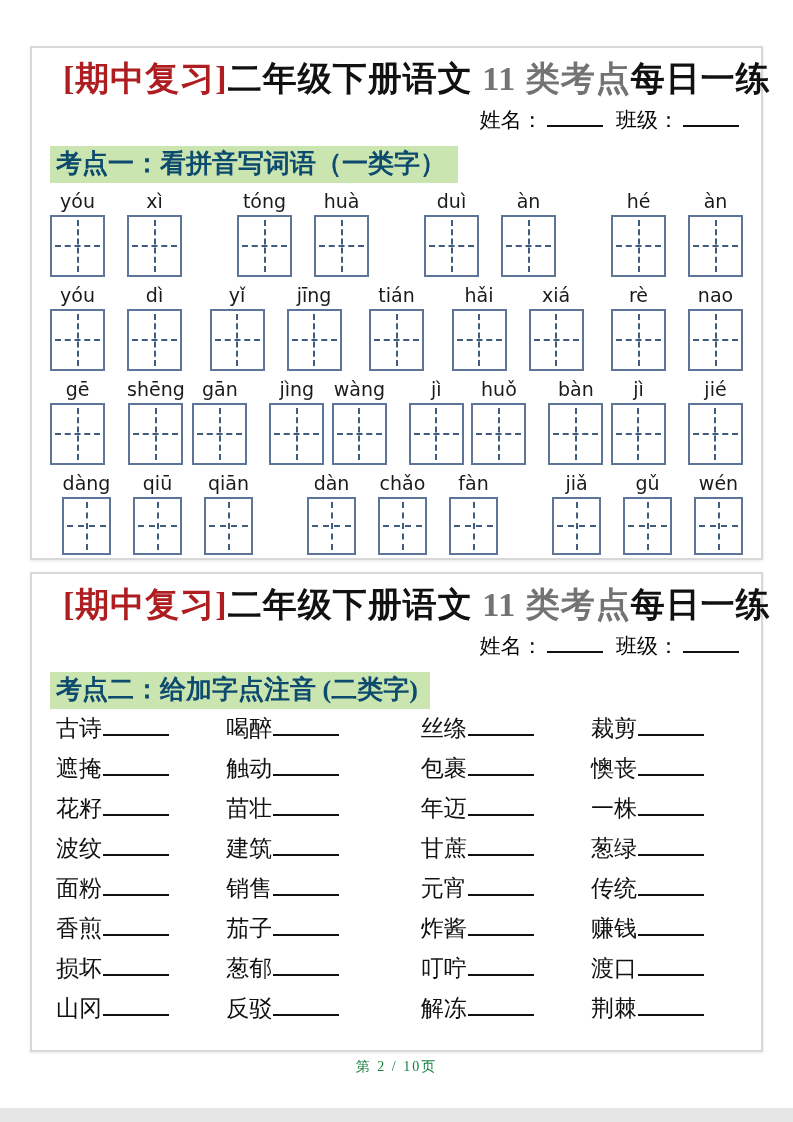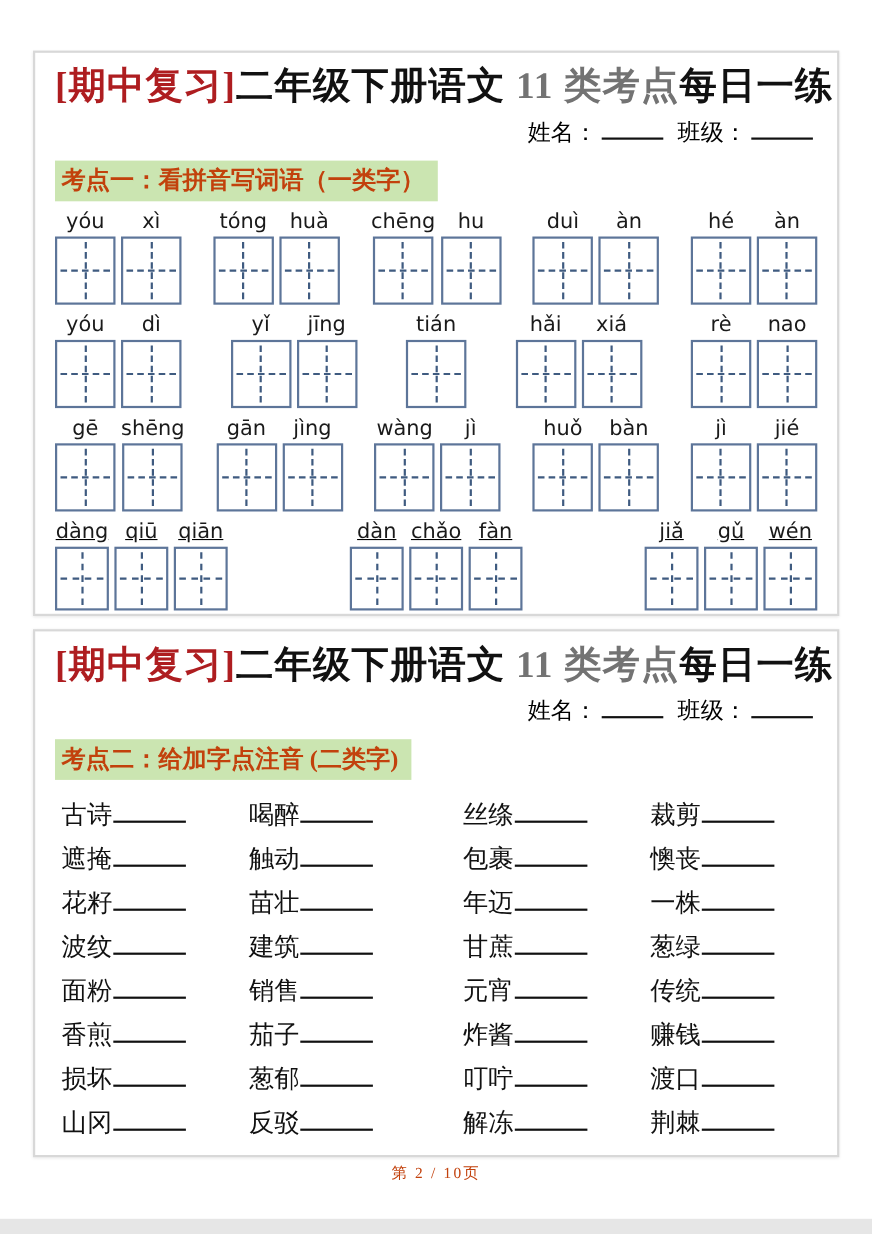--- a/index.html
+++ b/index.html
@@ -18,48 +18,48 @@
     box-sizing:border-box;
     padding:8px 18px 0 18px;
   }
   #sheet1 { top:46px;  height:514px; }
   #sheet2 { top:572px; height:480px; }
 
   .title {
     font-size:34px; font-weight:bold; letter-spacing:1px;
     white-space:nowrap; color:#111; line-height:46px;
   }
-  .title .red  { color:#ae1d20; }
+  .title .red  { color:#ae1d20;margin-left:13px; }
   .title .blue { color:#737373; }
 
   .name-line {
     text-align:right; font-size:21px; color:#000000;
     margin-top:4px; padding-right:4px; height:30px;
   }
   .uline {
     display:inline-block; width:56px; height:16px;
     border-bottom:2px solid #111; margin:0 8px 0 4px;
   }
   .uline.last { margin-right:0; }
 
   .banner {
     display:inline-block;
     background:#cbe5b1;
-    font-size:22px; font-weight:bold; color:#c2410c;
+    font-size:26px; font-weight:bold; color:#0c4a6e;
     padding:4px 12px 5px 6px;
     margin-top:10px;
     line-height:28px;
   }
 
   
   .pinyin-area { margin-top:4px; }
   .pin-row { display:flex; margin-top:6px; }
   .pin-row.five  { justify-content:space-between; }
-  .pin-row.three { justify-content:space-between; gap:54px;text-decoration:underline; }
-  .pin-group { display:flex; gap:5px; }
+  .pin-row.three { justify-content:flex-end; gap:54px; }
+  .pin-group { display:flex; gap:22px; }
   .unit { display:flex; flex-direction:column; align-items:center; }
   .syl {
     font-family:"DejaVu Sans", sans-serif;
     font-size:19px; color:#1a1a1a;
     height:26px; line-height:24px; white-space:nowrap;
   }
   .cell {
     width:55px; height:62px; box-sizing:border-box;
     border:2px solid #5d7599; background:#fff; position:relative;
   }
@@ -70,34 +70,34 @@
   }
   .cell::after {
     content:""; position:absolute; left:3px; right:3px; top:50%;
     margin-top:-1px; border-top:2px dashed #3f5b80;
   }
 
   
   .word-grid {
     display:grid;
     grid-template-columns:1.05fr 1.2fr 1.05fr 0.9fr;
-    margin-top:12px; padding:0 6px;font-family:Liberation Serif, serif;
+    margin-top:0; padding:0 6px;font-family:Liberation Serif, serif;
   }
   .word-item {
     font-size:23px; color:#111;
     height:40px; line-height:40px; white-space:nowrap;
   }
   .blank {
     display:inline-block; width:66px; height:20px;
     border-bottom:2px solid #111; margin-left:1px;
   }
 
   .page-footer {
     position:absolute; top:1058px; left:0; width:100%;
-    text-align:center; font-size:14px; color:#c2410c;
+    text-align:center; font-size:14px; color:#15803d;
     letter-spacing:2px;
   }
   .bottom-band {
     position:absolute; bottom:0; left:0; width:100%; height:14px;
     background:#e6e6e6;
   }
 </style>
 </head>
 <body>
 
@@ -122,30 +122,20 @@
             <div class="cell"></div>
           </div>
         </div>
         <div class="pin-group">
           <div class="unit">
             <div class="syl">tóng</div>
             <div class="cell"></div>
           </div>
           <div class="unit">
             <div class="syl">huà</div>
-            <div class="cell"></div>
-          </div>
-        </div>
-        <div class="pin-group">
-          <div class="unit">
-            <div class="syl">chēng</div>
-            <div class="cell"></div>
-          </div>
-          <div class="unit">
-            <div class="syl">hu</div>
             <div class="cell"></div>
           </div>
         </div>
         <div class="pin-group">
           <div class="unit">
             <div class="syl">duì</div>
             <div class="cell"></div>
           </div>
           <div class="unit">
             <div class="syl">àn</div>

